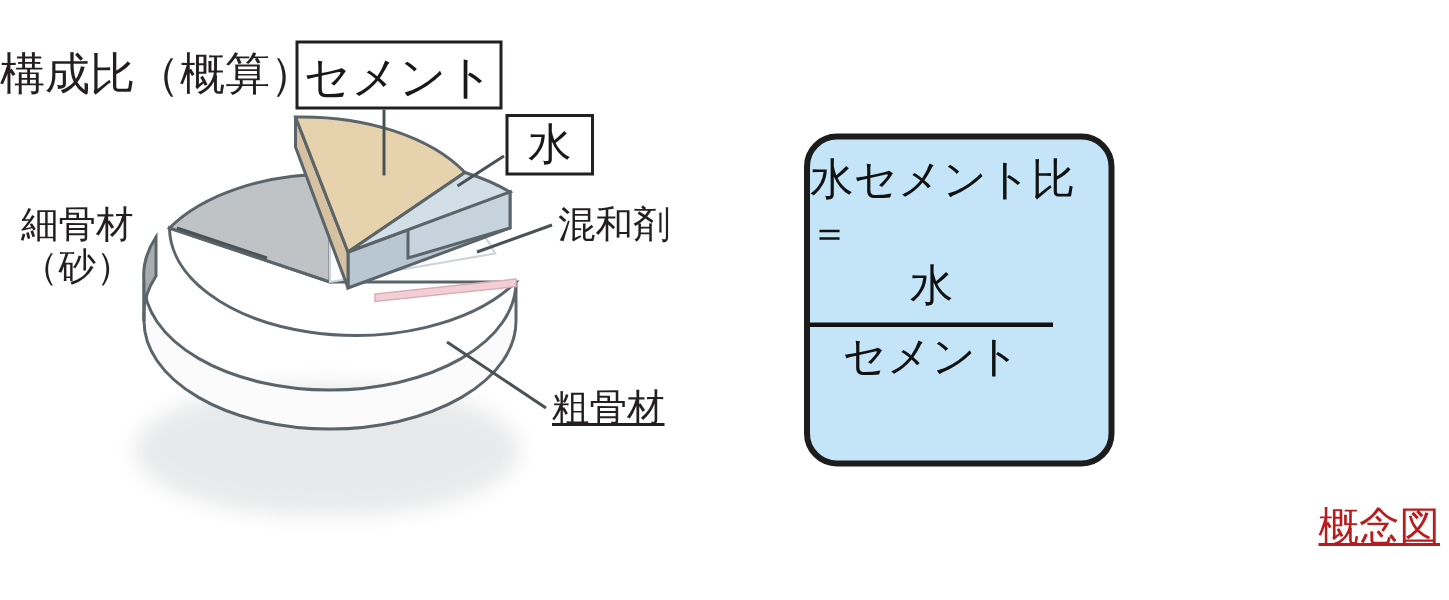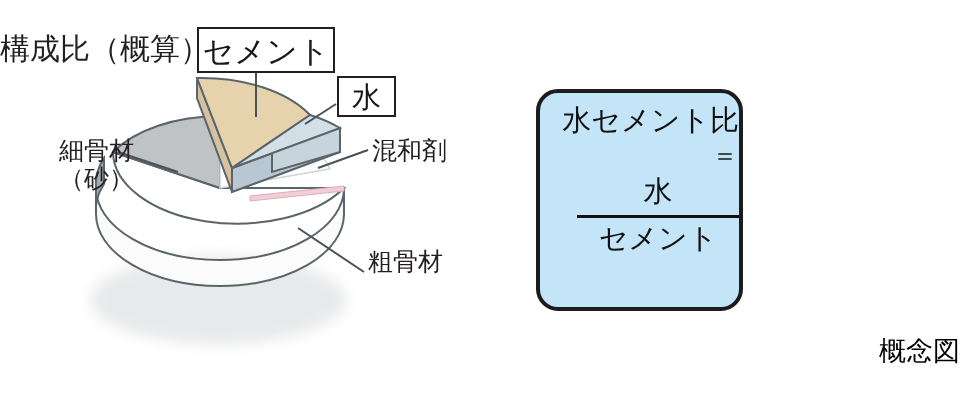--- a/index.html
+++ b/index.html
@@ -54,52 +54,54 @@
     font-size: 29px;
   }
   .plain-label {
     font-size: 25px;
     line-height: 1.12;
     white-space: nowrap;
     color: #231f20;
   }
   #label-fine {
     left: 14px; top: 137px;
-    text-align: right;
+    text-align: left;
     width: 120px;
   }
   #label-admix {
     left: 372px; top: 137px;
     text-align: right;
   }
   #label-coarse {
-    left: 368px; top: 248px;
+    left: 368px; top: 259px;
     text-align: right;
+    text-decoration: underline;
   }
   #caption {
     left: 879px; top: 333px;
     font-size: 27px;
     white-space: nowrap;
-    color: #000000;
+    color: #b91c1c;
+    text-decoration: underline;
   }
 
   
   #pie-wrap { left: 0px; top: 0px; width: 500px; height: 400px; }
 
   
   #formula-box {
     left: 536px; top: 89px;
     width: 207px; height: 222px;
     background: #c3e5f7;
     border: 4px solid #1c1c1c;
     border-radius: 22px;
     box-sizing: border-box;
     display: flex;
     flex-direction: column;
-    align-items: flex-end;
+    align-items: flex-start;
     justify-content: flex-start;
     padding-top: 12px;
   }
   #formula-title {
     font-size: 29px;
     line-height: 1.05;
     white-space: nowrap;
     color: #111;
   }
   #formula-equals {

